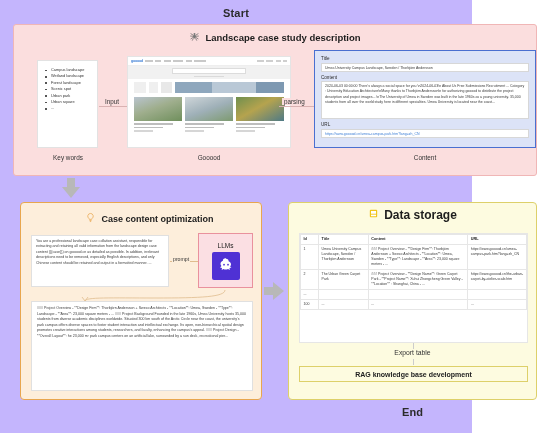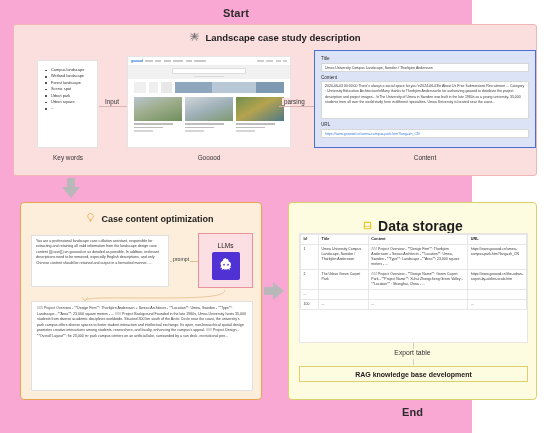--- a/index.html
+++ b/index.html
@@ -3,21 +3,21 @@
 <meta charset="utf-8">
 <style>
   html,body{margin:0;padding:0;}
   body{
     width:550px;height:433px;
     background:#ffffff;
     font-family:"Liberation Sans", sans-serif;
     color:#222;
     overflow:hidden;
   }
-  .page{position:relative;width:472px;height:433px;background:#f9a8d4;box-sizing:border-box;}
+  .page{position:relative;width:472px;height:433px;background:#c4b5fd;box-sizing:border-box;}
 
   
   .stage-label{
     text-align:center;font-size:11px;font-weight:bold;color:#2b2b2b;
     letter-spacing:.2px;
   }
   .start-label{padding-top:5px;height:17px;line-height:17px;}
   .end-label{text-align:center;font-size:11px;font-weight:bold;color:#2b2b2b;margin-top:3px;}
 
   
@@ -159,21 +159,21 @@
     background:#fff;border:1px solid #e0e0e0;box-sizing:border-box;padding:4px 5px;
   }
   .md-box p{margin:0;font-size:3.6px;line-height:5.5px;color:#3a3a3a;}
   .curve{position:absolute;left:60px;top:86px;width:146px;height:12px;}
 
   
   .sec3{
     position:absolute;left:288px;top:202px;width:249px;height:198px;
     background:#fdfbe0;border:1px solid #ddd06a;border-radius:4px;box-sizing:border-box;
   }
-  .sec3 .sec-title{font-size:14px;margin-top:15px;}
+  .sec3 .sec-title{font-size:12px;margin-top:5px;}
   .tbl-wrap{
     position:absolute;left:10px;top:30px;width:229px;height:110px;
     background:#fff;border:1px solid #e6e6e6;box-sizing:border-box;overflow:hidden;
   }
   table{width:100%;border-collapse:collapse;table-layout:fixed;}
   th,td{
     border:.5px solid #e6e6e6;vertical-align:top;
     padding:2px 2.5px;font-size:3.5px;line-height:5px;color:#3a3a3a;
     word-break:break-word;
   }

